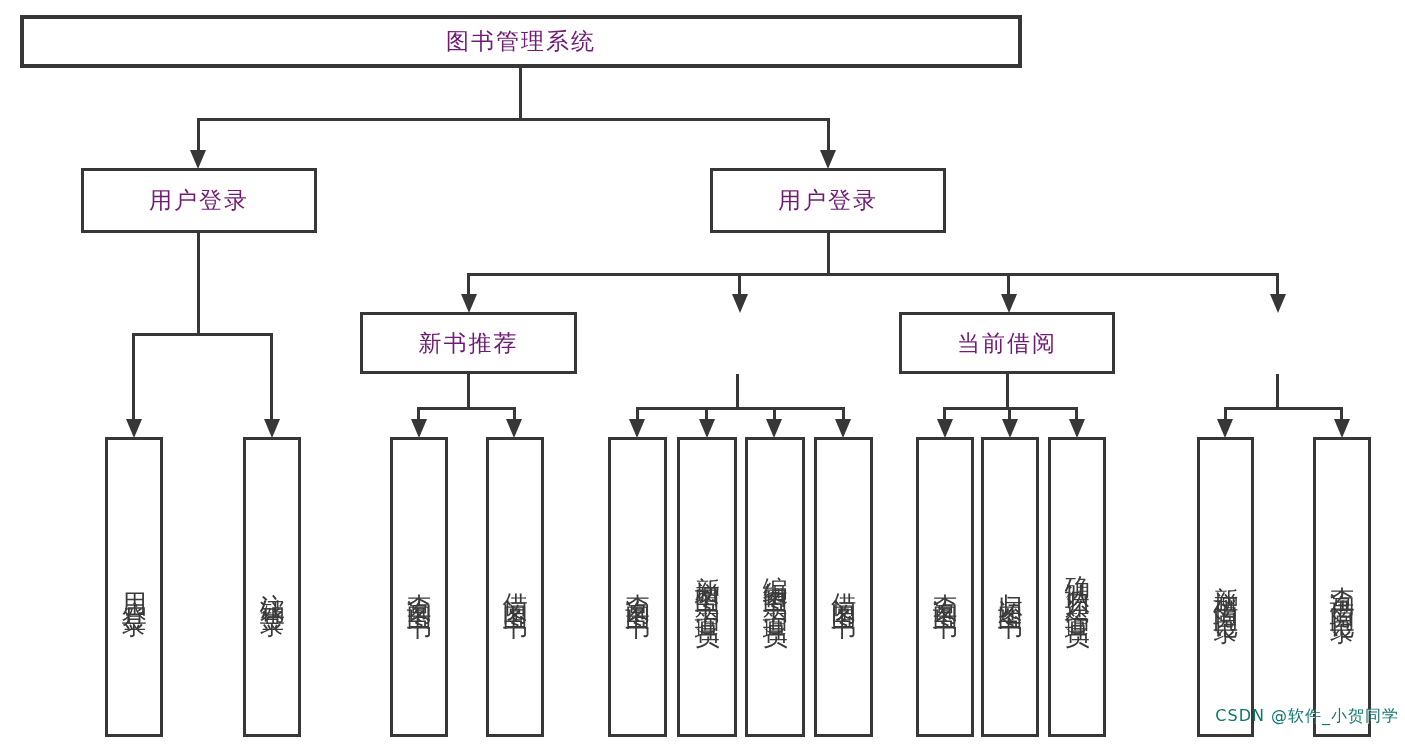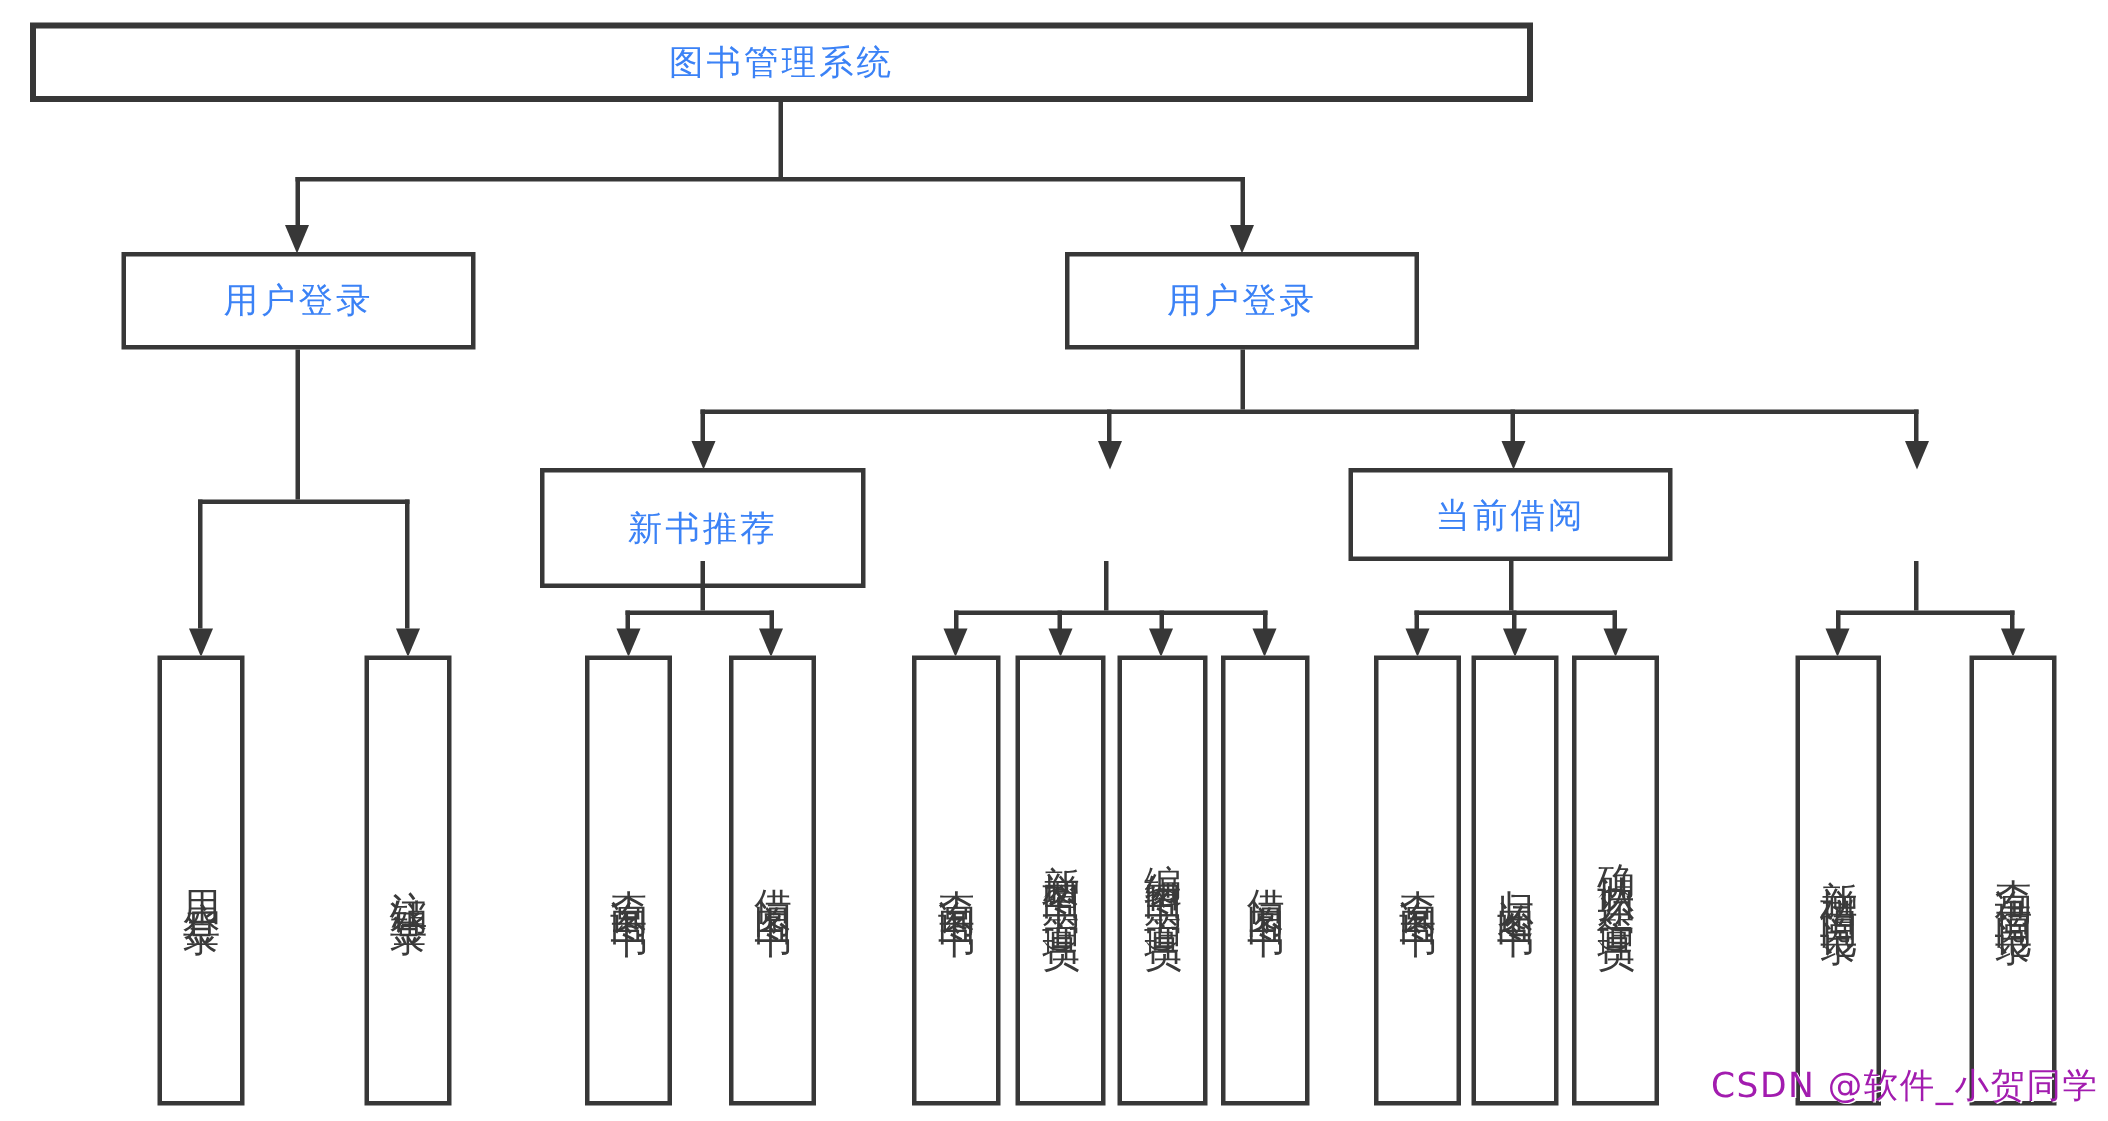--- a/index.html
+++ b/index.html
@@ -18,21 +18,21 @@
     background: #ffffff;
     border: 3px solid #373737;
     display: flex;
     align-items: center;
     justify-content: center;
   }
   .box.root { border-width: 4px; }
   .hlabel {
     font-size: 23px;
     letter-spacing: 2px;
-    color: #3b82f6;
+    color: #701a75;
     white-space: nowrap;
   }
   .vbox span.vlabel {
     writing-mode: vertical-rl;
     text-orientation: mixed;
     font-size: 25px;
     letter-spacing: 7px;
     line-height: 1.1;
     color: #3a3a3a;
     white-space: nowrap;
@@ -41,23 +41,23 @@
   .hline { position: absolute; height: 3px; background: #373737; }
   .arr {
     position: absolute; width: 0; height: 0;
     border-left: 8px solid transparent;
     border-right: 8px solid transparent;
     border-top: 19px solid #373737;
   }
   .watermark {
     position: absolute;
     right: 6px;
-    bottom: 8px;
-    font-size: 23px;
-    color: #a21caf;
+    bottom: 20px;
+    font-size: 16px;
+    color: #0f766e;
     text-shadow: 1px 1px 0 #ffffff;
     letter-spacing: 1px;
     white-space: nowrap;
   }
 </style>
 </head>
 <body>
 
 <div id="stage">
 
@@ -90,21 +90,21 @@
   <div class="hline" style="left:467px; top:273px; width:812px;"></div>
   <div class="vline" style="left:467px; top:273px; height:21px;"></div>
   <div class="arr" style="left:461px; top:294px;"></div>
   <div class="vline" style="left:738px; top:273px; height:21px;"></div>
   <div class="arr" style="left:732px; top:294px;"></div>
   <div class="vline" style="left:1007px; top:273px; height:21px;"></div>
   <div class="arr" style="left:1001px; top:294px;"></div>
   <div class="vline" style="left:1276px; top:273px; height:21px;"></div>
   <div class="arr" style="left:1270px; top:294px;"></div>
 
-  <div class="box" style="left:360px; top:312px; width:217px; height:80px;">
+  <div class="box" style="left:360px; top:312px; width:217px; height:62px;">
     <span class="hlabel">新书推荐</span>
   </div>
   <div class="box" style="left:899px; top:312px; width:216px; height:62px;">
     <span class="hlabel">当前借阅</span>
   </div>
 
   <div class="vline" style="left:467px; top:374px; height:33px;"></div>
   <div class="hline" style="left:417px; top:407px; width:99px;"></div>
   <div class="vline" style="left:417px; top:407px; height:13px;"></div>
   <div class="arr" style="left:411px; top:419px;"></div>

